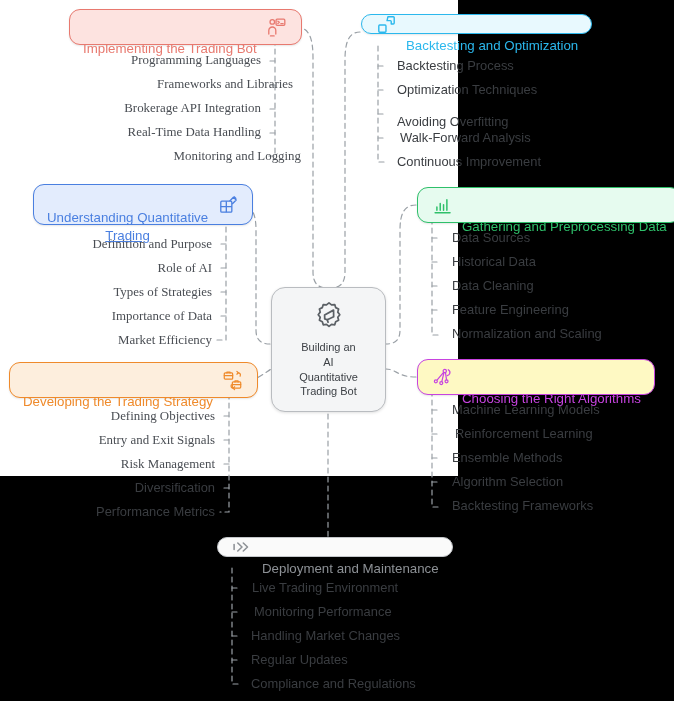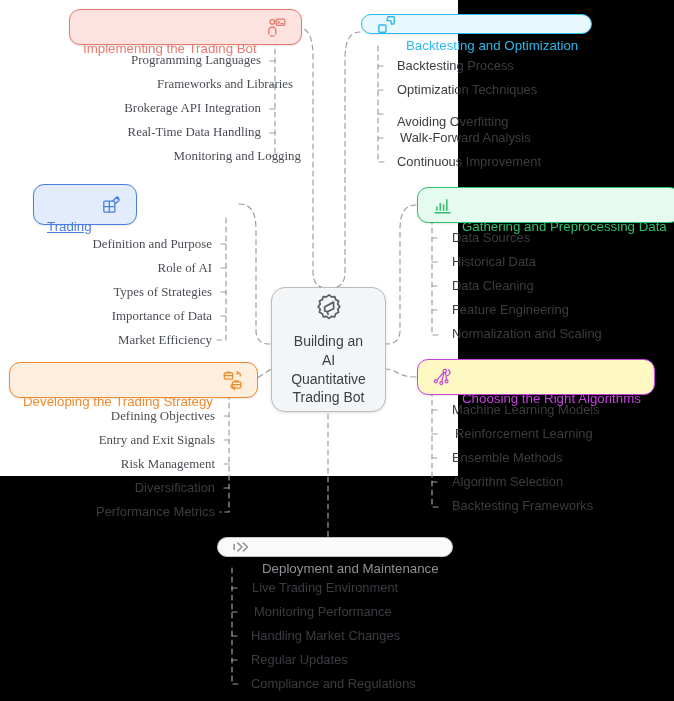--- a/index.html
+++ b/index.html
@@ -43,21 +43,21 @@
     position:absolute;z-index:4;
     width:113px;height:123px;
     border-radius:14px;
     border:1.3px solid #b9bcc0;
     background:#f4f5f6;
     display:flex;flex-direction:column;align-items:center;justify-content:center;
     gap:4px;
     box-shadow:0 1px 3px rgba(0,0,0,.12);
   }
   .central .ctitle{
-    font-size:14px;color:#3d4146;text-align:center;line-height:1.33;
+    font-size:11px;color:#3d4146;text-align:center;line-height:1.33;
   }
 
   
   .leaf{
     position:absolute;z-index:3;
     font-size:12.9px;
     line-height:1;
     white-space:nowrap;
   }
   .leaf.r-align{text-align:right;}
@@ -155,20 +155,21 @@
     <span class="lbl">Backtesting and Optimization</span>
   </div>
   <div class="leaf on-black" style="left:397px;top:60px;">Backtesting Process</div>
   <div class="leaf on-black" style="left:397px;top:84px;">Optimization Techniques</div>
   <div class="leaf on-black" style="left:397px;top:108px;margin-top:8px;">Avoiding Overfitting</div>
   <div class="leaf on-black" style="left:400px;top:132px;">Walk-Forward Analysis</div>
   <div class="leaf on-black" style="left:397px;top:156px;">Continuous Improvement</div>
 
   <div class="node" style="left:33px;top:184px;height:41px;background:#e3ecfd;border:1.6px solid #4a7fe0;color:#4a7fe0;">
     <span class="lbl" style="text-align:center;line-height:1.3;">
+      <span style="display:block;">Understanding Quantitative</span>
       <span style="display:block;text-decoration:underline;">Trading</span>
     </span>
     <span class="ico">
       <svg width="21" height="21" viewBox="0 0 24 24" fill="none" stroke="#4a7fe0" stroke-width="1.5" stroke-linejoin="round">
         <rect x="3.2" y="8.2" width="12.6" height="12.6" rx="1.2"></rect>
         <path d="M9.5 8.2v12.6M3.2 14.5h12.6"></path>
         <path d="M13.2 8.2l4.4-4.5 3.2 3.1-4.6 4.6"></path>
         <path d="M18.2 2.9l2.6 2.6"></path>
       </svg>
     </span>

